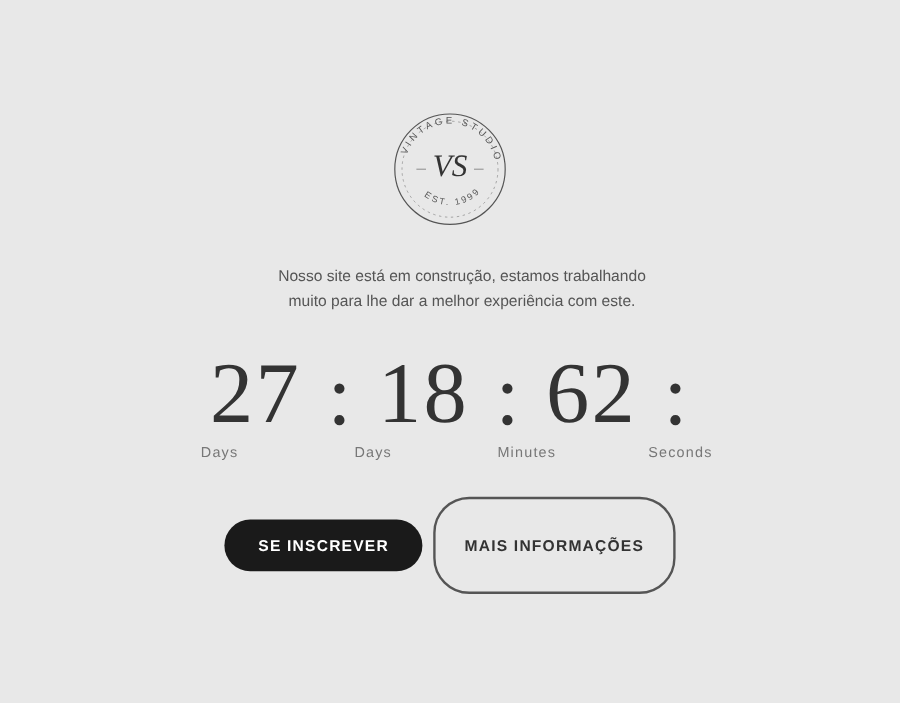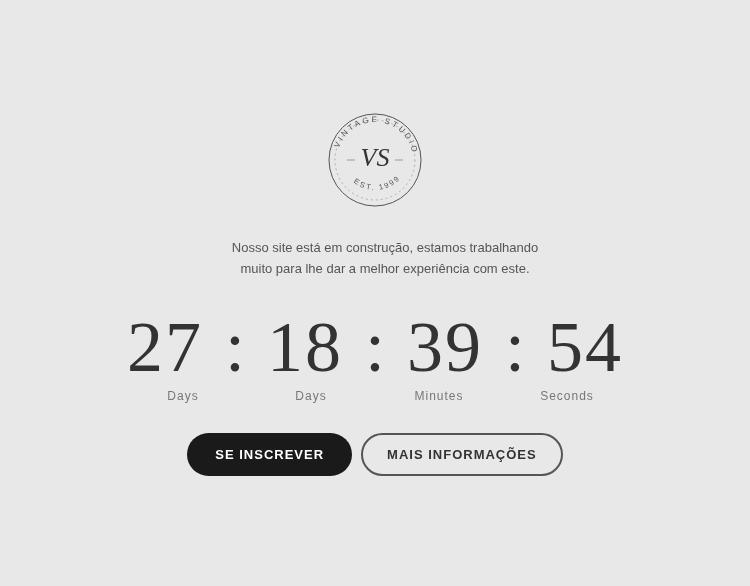--- a/index.html
+++ b/index.html
@@ -108,21 +108,21 @@
       letter-spacing: 1px;
       cursor: pointer;
       font-weight: 600;
       text-transform: uppercase;
     }
 
     .btn-secondary {
       background-color: transparent;
       color: #333;
       border: 2px solid #555;
-      padding: 12px 24px;
+      padding: 31px 24px;
       border-radius: 30px;
       font-size: 13px;
       font-family: Arial, sans-serif;
       letter-spacing: 1px;
       cursor: pointer;
       font-weight: 600;
       text-transform: uppercase;
     }
   </style>
 </head>
@@ -155,23 +155,22 @@
     </svg>
   </div>
 
   <p class="tagline">Nosso site está em construção, estamos trabalhando muito para lhe dar a melhor experiência com este.</p>
 
   <div class="countdown">
     <span class="countdown-number">27</span>
     <span class="countdown-separator">:</span>
     <span class="countdown-number">18</span>
     <span class="countdown-separator">:</span>
-    <span class="countdown-number">39</span>
+    <span class="countdown-number">62</span>
     <span class="countdown-separator">:</span>
-    <span class="countdown-number">54</span>
   </div>
 
   <div class="countdown-labels">
     <span class="countdown-label">Days</span>
     <span class="separator-spacer"></span>
     <span class="countdown-label">Days</span>
     <span class="separator-spacer"></span>
     <span class="countdown-label">Minutes</span>
     <span class="separator-spacer"></span>
     <span class="countdown-label">Seconds</span>

